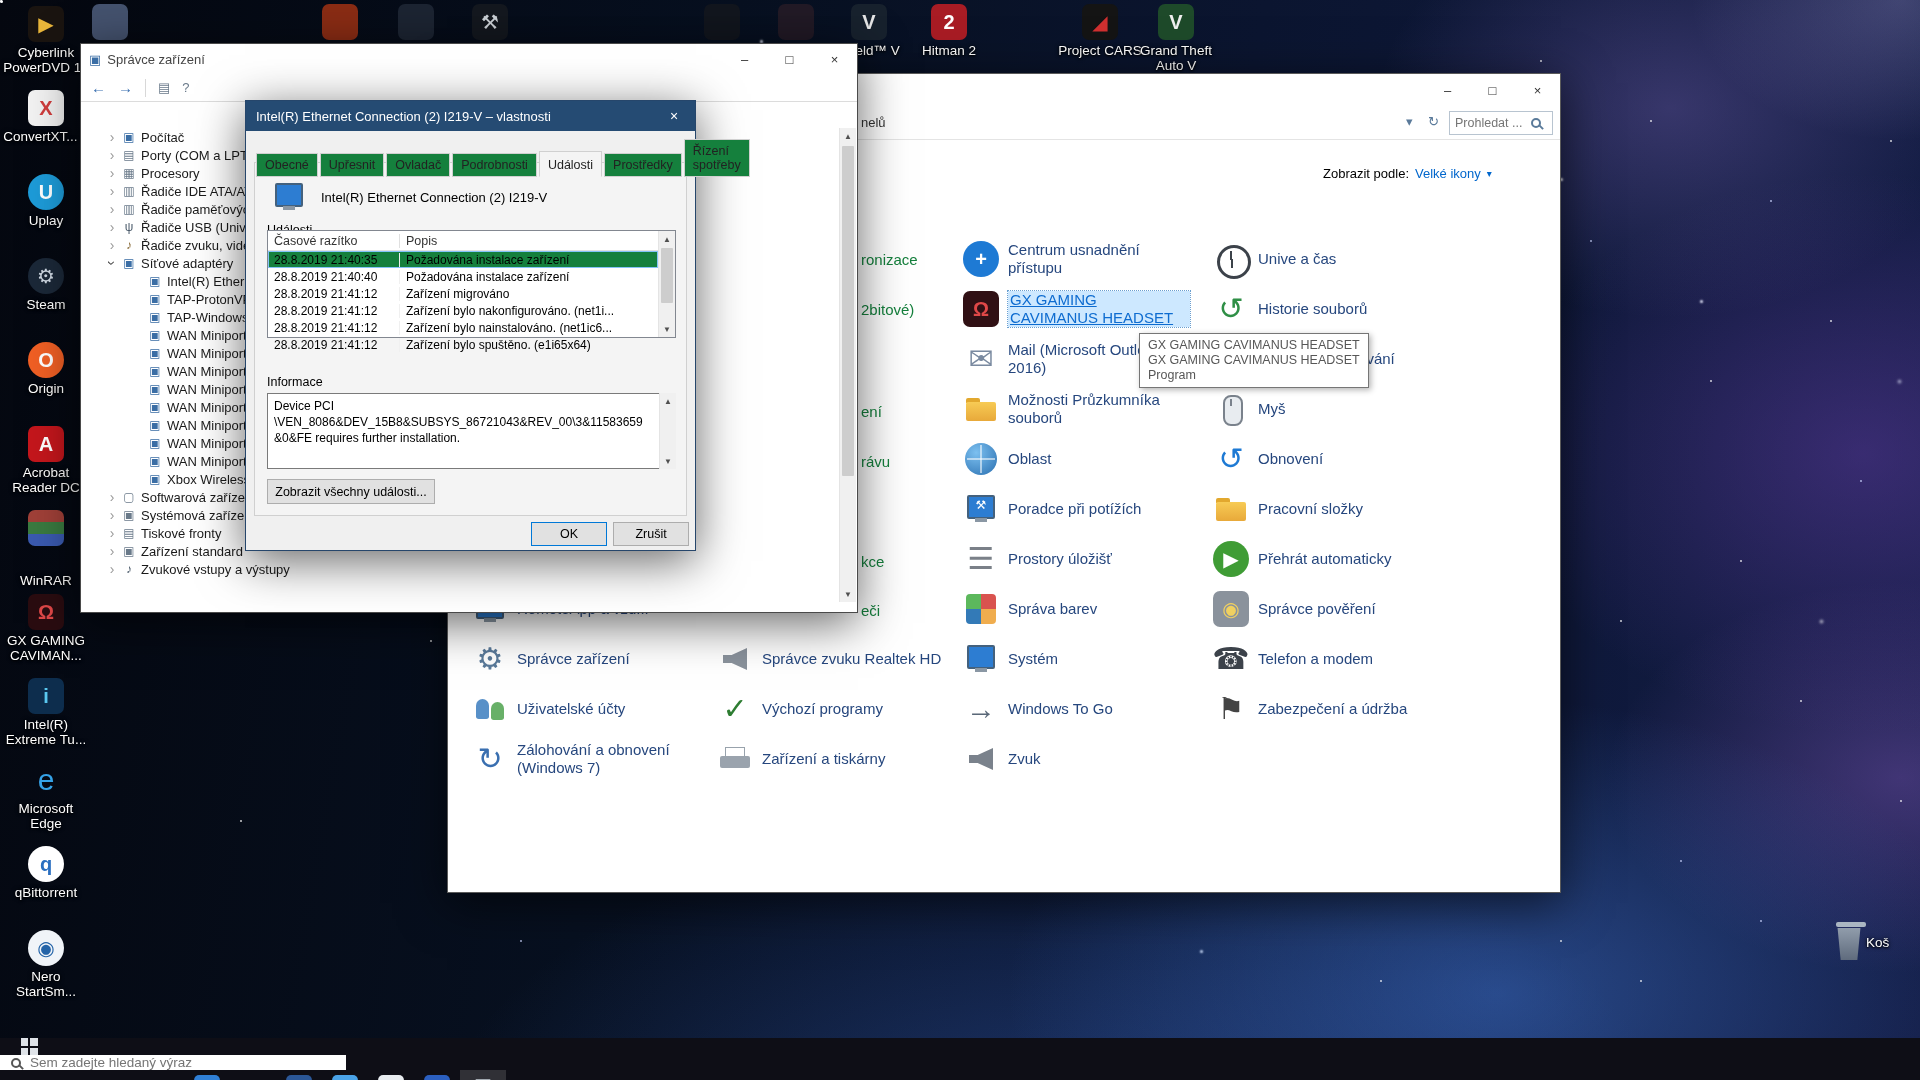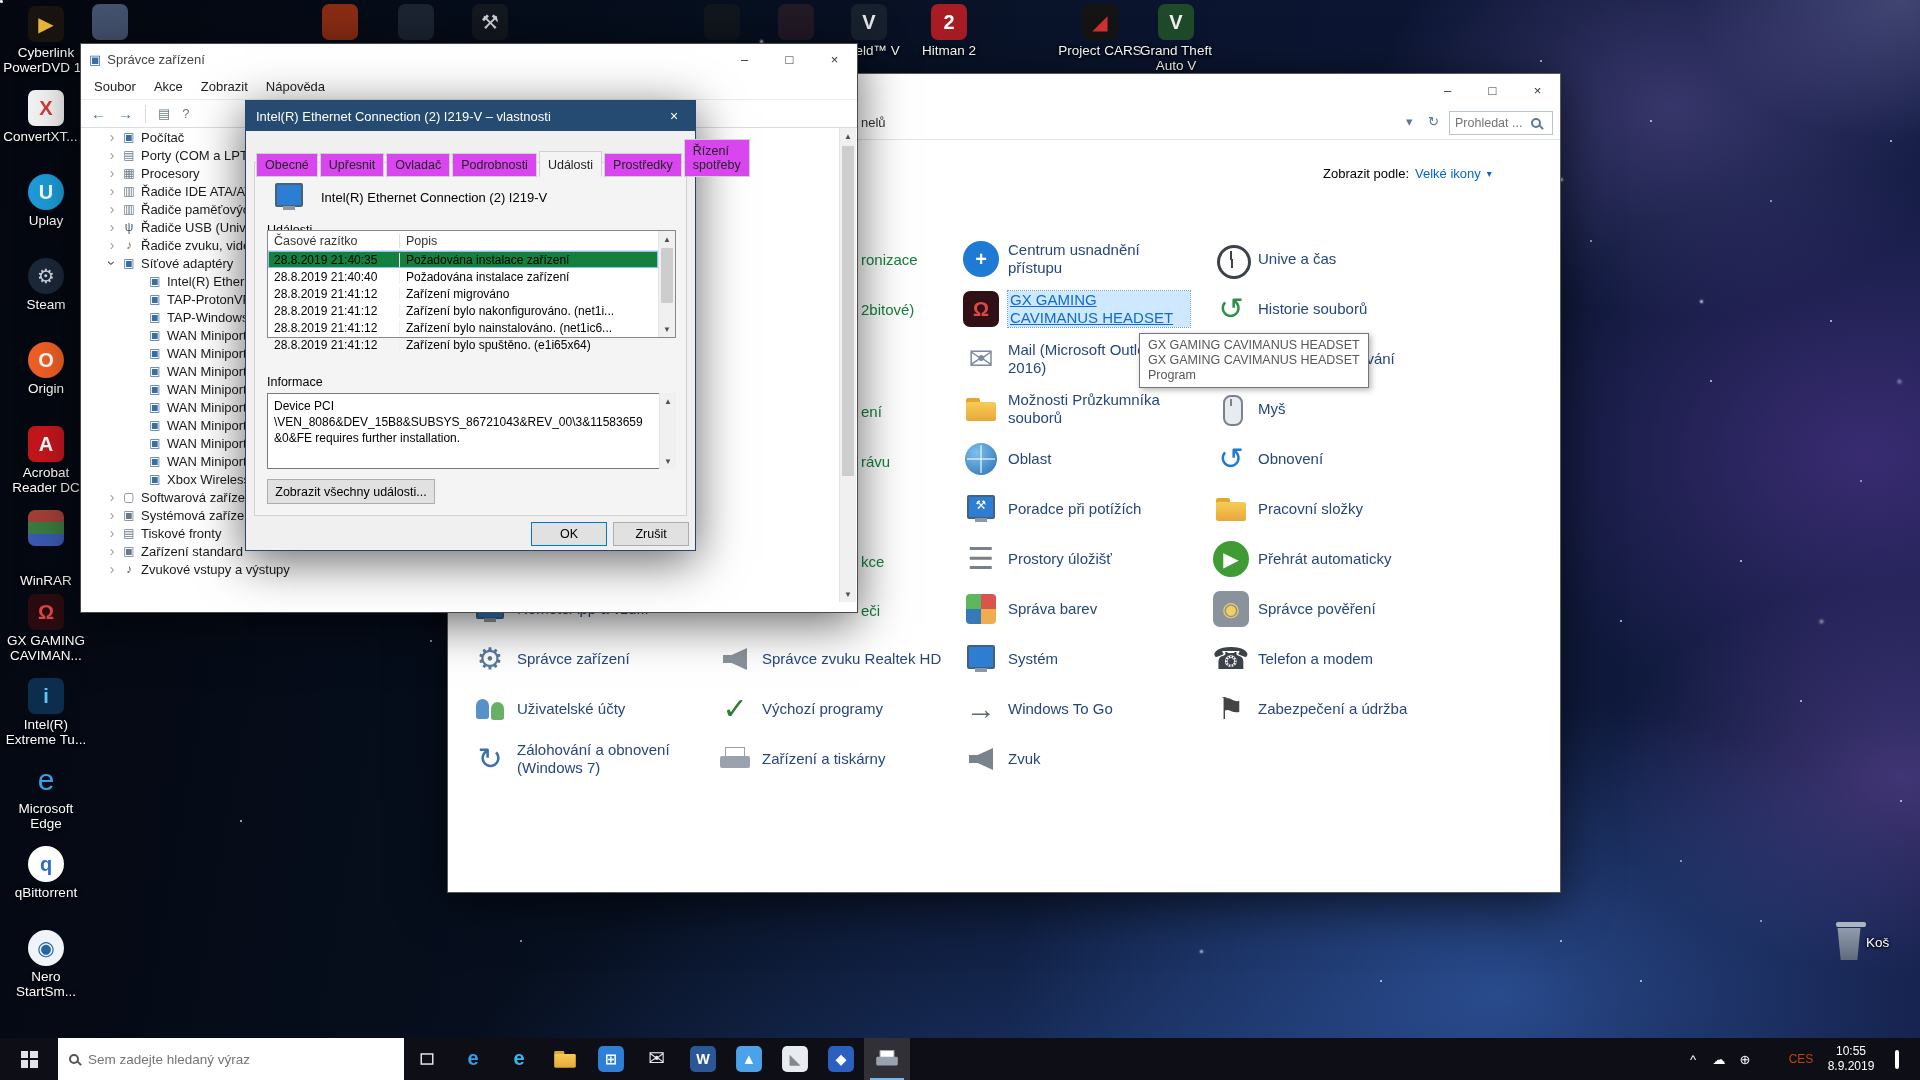--- a/index.html
+++ b/index.html
@@ -92,21 +92,21 @@
   .sb .dn{bottom:0;}
   .sb .thumb{position:absolute;left:2px;right:2px;background:#cdcdcd;border-radius:1px;}
   #dm-vscroll{right:1px;top:84px;bottom:10px;}
 
   
   #dlg{left:245px;top:100px;width:451px;height:451px;background:#f0f0f0;border:1px solid #26466b;z-index:30;}
   .dlg-titlebar{height:30px;background:#254b73;color:#fff;display:flex;align-items:center;padding-left:10px;}
   .dlg-title{font-size:13px;flex:1;}
   .dlg-close{width:42px;height:100%;display:flex;align-items:center;justify-content:center;color:#fff;font-size:14px;}
   .dlg-tabs{position:absolute;left:10px;top:38px;display:flex;align-items:flex-end;z-index:2;}
-  .tab{font-size:12.5px;color:#222;padding:4px 8px;background:#d946ef;border:1px solid #d0d0d0;margin-right:2px;}
+  .tab{font-size:12.5px;color:#222;padding:4px 8px;background:#15803d;border:1px solid #d0d0d0;margin-right:2px;}
   .tab.active{background:#f4f4f4;border-bottom-color:#f4f4f4;padding-top:6px;}
   .dlg-panel{position:absolute;left:8px;right:8px;top:61px;height:354px;background:#f4f4f4;border:1px solid #d0d0d0;}
   .dev-row{position:absolute;left:16px;top:16px;display:flex;align-items:center;}
   .dev-name{margin-left:14px;font-size:13px;color:#000;}
   .sec-label{position:absolute;left:12px;font-size:12.5px;color:#000;}
   .etable{position:absolute;left:12px;top:67px;width:409px;height:108px;background:#fff;border:1px solid #828790;}
   .ehead{display:flex;height:20px;border-bottom:1px solid #e0e0e0;font-size:12.5px;color:#333;align-items:center;background:#fff;}
   .ehead .h1{width:132px;padding-left:6px;border-right:1px solid #e0e0e0;}
   .ehead .h2{flex:1;padding-left:6px;}
   .erow{display:flex;height:17px;font-size:12px;color:#000;align-items:center;}
@@ -136,21 +136,21 @@
   .cpitem{position:absolute;display:flex;align-items:center;width:232px;}
   .cplabel{margin-left:9px;font-size:15px;color:#26477e;line-height:18px;width:182px;}
   .cpitem.selected .cplabel{width:auto;max-width:182px;color:#0e6cd0;text-decoration:underline;background:#cde8ff;outline:1px dotted #6a9fd0;padding:0 2px;}
   .cpfrag{position:absolute;font-size:15px;color:#15803d;}
 
   
   #tooltip{position:absolute;left:1139px;top:333px;background:#fff;border:1px solid #767676;box-shadow:2px 2px 6px rgba(0,0,0,.3);padding:4px 8px;z-index:25;}
   #tooltip div{font-size:12.5px;color:#575757;line-height:15px;white-space:nowrap;}
 
   
-  #taskbar{position:absolute;left:0;bottom:0;width:1920px;height:42px;background:#0e0e16;display:flex;align-items:stretch;z-index:50;}
+  #taskbar{position:absolute;left:0;bottom:0;width:1920px;height:42px;background:#0e0e16;display:flex;align-items:stretch;z-index:50;flex-direction:column;}
   .tb-start{width:58px;display:flex;align-items:center;justify-content:center;}
   .winlogo{width:17px;height:17px;display:grid;grid-template-columns:1fr 1fr;grid-template-rows:1fr 1fr;gap:2px;}
   .winlogo i{background:#dfe3e8;}
   .tb-search{width:346px;background:#fff;display:flex;align-items:center;gap:9px;padding:0 11px;}
   .tb-search input{border:none;outline:none;font-size:13.5px;color:#555;width:280px;background:transparent;}
   .tb-search .mag{border-color:#555;}
   .tb-search .mag::after{background:#555;}
   .tb-app{width:46px;display:flex;align-items:center;justify-content:center;position:relative;}
   .tb-app .ico{transform:scale(.72);}
   .tb-app .sh-glyph span{font-size:28px;font-weight:bold;}
@@ -480,26 +480,20 @@
 <div id="dm" class="win">
   <div class="dm-titlebar">
     <span class="dm-titleicon">▣</span>
     <span class="dm-title">Správce zařízení</span>
     <div class="dm-controls">
       <div class="wbtn">–</div>
       <div class="wbtn">□</div>
       <div class="wbtn">×</div>
     </div>
   </div>
-  <div class="dm-menubar">
-      <span class="mitem">Soubor</span>
-      <span class="mitem">Akce</span>
-      <span class="mitem">Zobrazit</span>
-      <span class="mitem">Nápověda</span>
-    </div>
   <div class="dm-toolbar">
     <span class="tbico">←</span>
     <span class="tbico">→</span>
     <span class="tbsep"></span>
     <span class="tbico gray">▤</span>
     <span class="tbico gray">?</span>
   </div>
   <div class="dm-tree">
       <div class="trow lv1" style="top: 0px;">
         <span class="expander">›</span>

